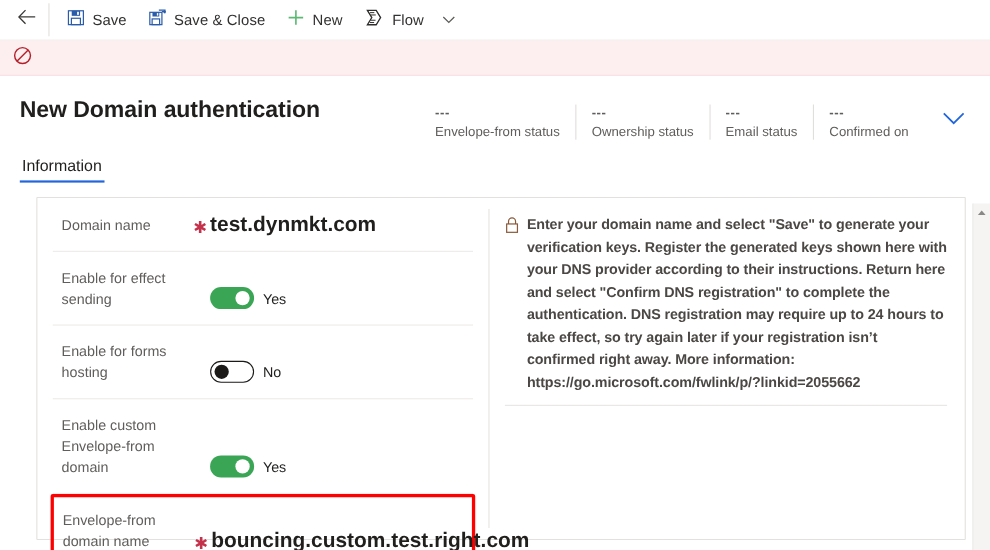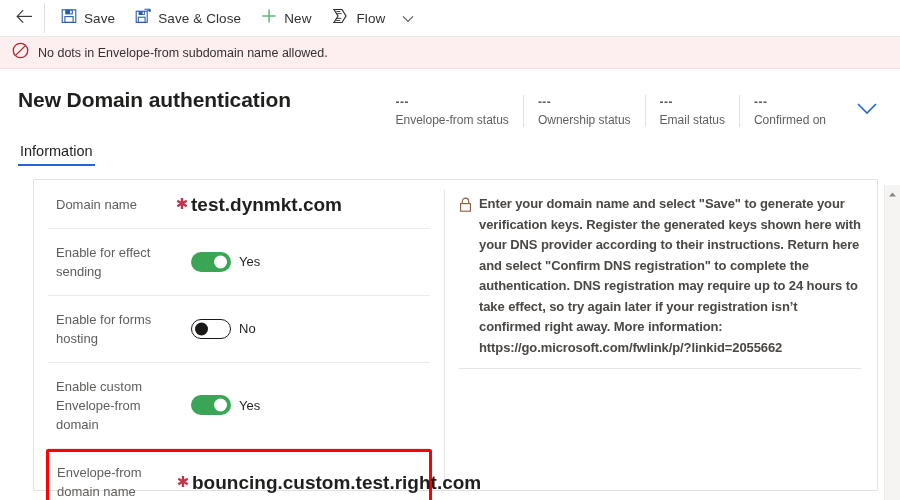--- a/index.html
+++ b/index.html
@@ -169,21 +169,21 @@
     background: #e6e4e2;
     margin: 10px 0;
   }
   .info-col {
     flex: 1;
     padding: 14px 16px 0 14px;
   }
 
   .field {
     display: flex;
-    align-items: center;
+    align-items: flex-end;
     border-bottom: 1px solid #edebe9;
     padding: 14px 0 14px 0;
     margin: 0 14px;
     min-height: 48px;
   }
   .field:last-child { border-bottom: 1px solid #edebe9; }
   .field-label {
     width: 125px;
     font-size: 13px;
     color: #605e5c;
@@ -353,21 +353,20 @@
   </div>
 </div>
 
 <div class="errorbar">
   <span>
     <svg width="17" height="17" viewBox="0 0 17 17">
       <circle cx="8.5" cy="8.5" r="7.2" fill="none" stroke="#b4202a" stroke-width="1.3"></circle>
       <path d="M3.6 13.4 L13.4 3.6" stroke="#b4202a" stroke-width="1.3"></path>
     </svg>
   </span>
-  <span class="msg">No dots in Envelope-from subdomain name allowed.</span>
 </div>
 
 <div class="headerzone">
   <div class="page-title">New Domain authentication</div>
 
   <div class="status-strip">
     <div class="status-cell">
       <div class="status-val">---</div>
       <div class="status-lbl">Envelope-from status</div>
     </div>

